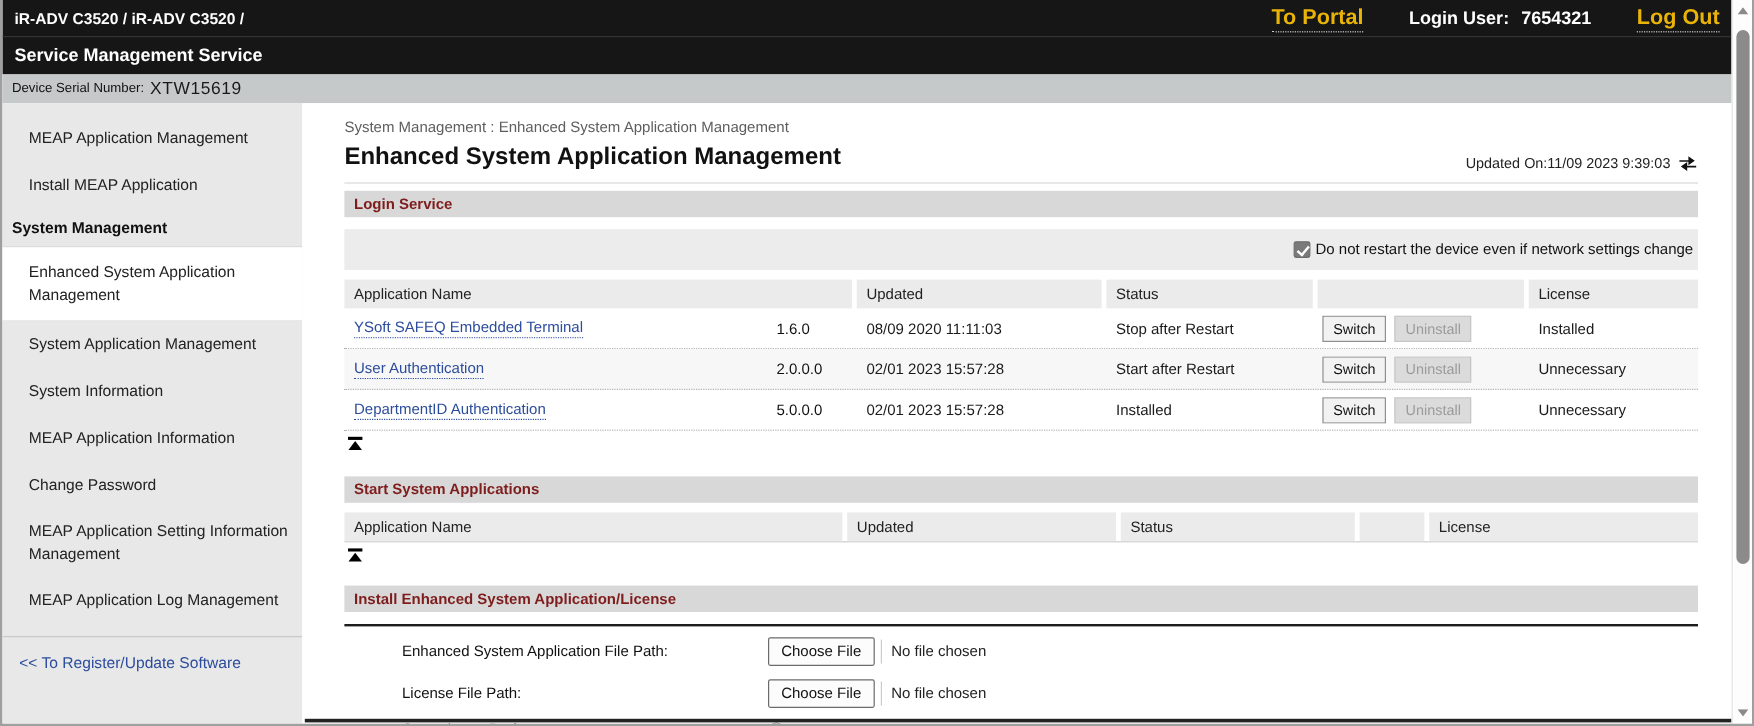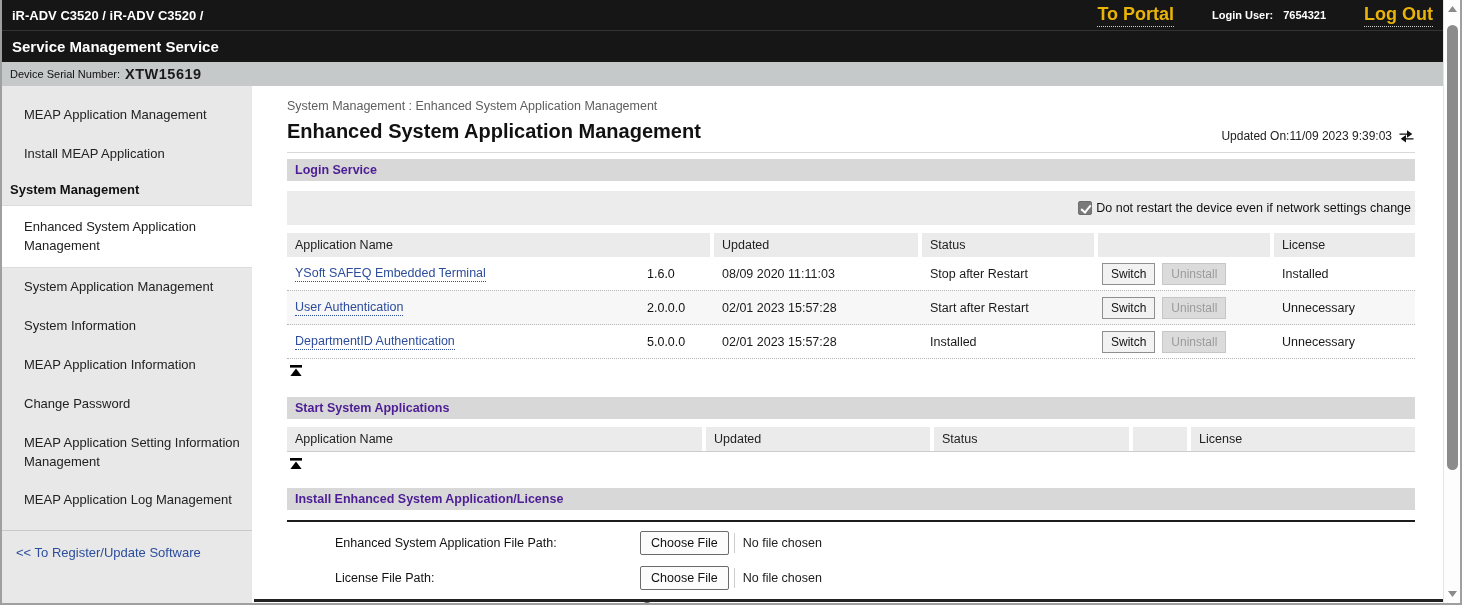--- a/index.html
+++ b/index.html
@@ -6,46 +6,46 @@
   html,body { width:1462px; height:605px; overflow:hidden; }
   body { font-family:"Liberation Sans", sans-serif; background:#fff; color:#1a1a1a; }
   .frame { position:relative; width:1462px; height:605px; border:2px solid #9f9f9f; border-top:none; overflow:hidden; display:flex; }
   .left-col { width:1441px; display:flex; flex-direction:column; }
 
   
   .topbar1 { height:30px; background:#161616; color:#fff; display:flex; align-items:center; padding:0 10px; flex:none; }
   .topbar1 .device-title { font-weight:bold; font-size:13px; }
   .topbar1 .spacer { flex:1; }
   .topbar1 .tb-link { font-weight:bold; font-size:18px; color:#eab308; border-bottom:1px dotted #cfcfcf; cursor:pointer; margin-left:38px; padding-bottom:1px;}
-  .topbar1 .login-user { margin-left:38px; font-weight:bold; font-size:11px; }
+  .topbar1 .login-user { margin-left:38px; font-weight:bold; font-size:15px; }
   .topbar1 .login-user .val { margin-left:10px; }
   .topbar2 { height:32px; background:#161616; border-top:1px solid #333; color:#fff; display:flex; align-items:center; padding:0 10px; flex:none; }
   .topbar2 .app-title { font-weight:bold; font-size:15px;text-align:right; }
   .serialbar { height:24px; background:#c6c9c9; display:flex; align-items:center; padding:0 8px; flex:none; }
   .serialbar .lbl { font-size:11px; color:#111; }
-  .serialbar .val { font-size:14.5px; font-weight:bold; margin-left:5px; letter-spacing:0.5px; }
+  .serialbar .val { font-size:14.5px; font-weight:normal; margin-left:5px; letter-spacing:0.5px; }
 
   
   .body-row { flex:1; display:flex; min-height:0; }
   .sidebar { width:250px; background:#e8e8e8; flex:none; padding-top:10px; font-size:13px; }
   .side-item { padding:10px 6px 10px 22px; color:#222; cursor:pointer; line-height:1.45; }
   .side-section { padding:8px 6px 8px 8px; font-weight:bold; color:#111; }
   .side-item.selected { background:#fff; border-top:1px solid #dcdcdc; border-bottom:1px solid #dcdcdc; padding-top:12px; padding-bottom:12px; }
   .side-divider { border-top:1px solid #c9c9c9; margin:10px 0 0 0; }
   .side-footer-link { padding:14px 6px 10px 14px; color:#2c4d9c; cursor:pointer; }
 
   .content { flex:1; background:#fff; padding:0 28px 0 35px; min-width:0; }
 
   .breadcrumb { margin-top:13px; font-size:12.5px; color:#5e5e5e; }
   .title-row { margin-top:7px; display:flex; align-items:flex-end; justify-content:space-between; padding-bottom:9px; border-bottom:1px solid #d9d9d9; }
   .page-title { font-size:20px; font-weight:bold; color:#111; }
   .updated { font-size:12px; color:#222; display:flex; align-items:center; gap:6px; }
   .refresh-icon { cursor:pointer; display:inline-flex; }
 
-  .section-bar { margin-top:6px; height:22px; background:#d8d8d8; display:flex; align-items:center; padding-left:8px; font-size:12.5px; font-weight:bold; color:#4c1d95; }
+  .section-bar { margin-top:6px; height:22px; background:#d8d8d8; display:flex; align-items:center; padding-left:8px; font-size:12.5px; font-weight:bold; color:#7f1d1d; }
 
   .option-band { margin-top:10px; height:34px; background:#ececec; display:flex; align-items:center; justify-content:flex-end; padding-right:4px; }
   .cb-wrap { display:flex; align-items:center; gap:4px; cursor:pointer; }
   .checkbox { width:14px; height:14px; background:#7a7a7a; border:1px solid #6e6e6e; border-radius:2px; position:relative; flex:none; }
   .checkbox::after { content:""; position:absolute; left:4px; top:1px; width:4px; height:8px; border-right:2px solid #fff; border-bottom:2px solid #fff; transform:rotate(40deg); }
   .cb-label { font-size:12.5px; color:#111; }
 
   
   .tbl { margin-top:8px; }
   .tbl-head { display:grid; column-gap:4px; }

